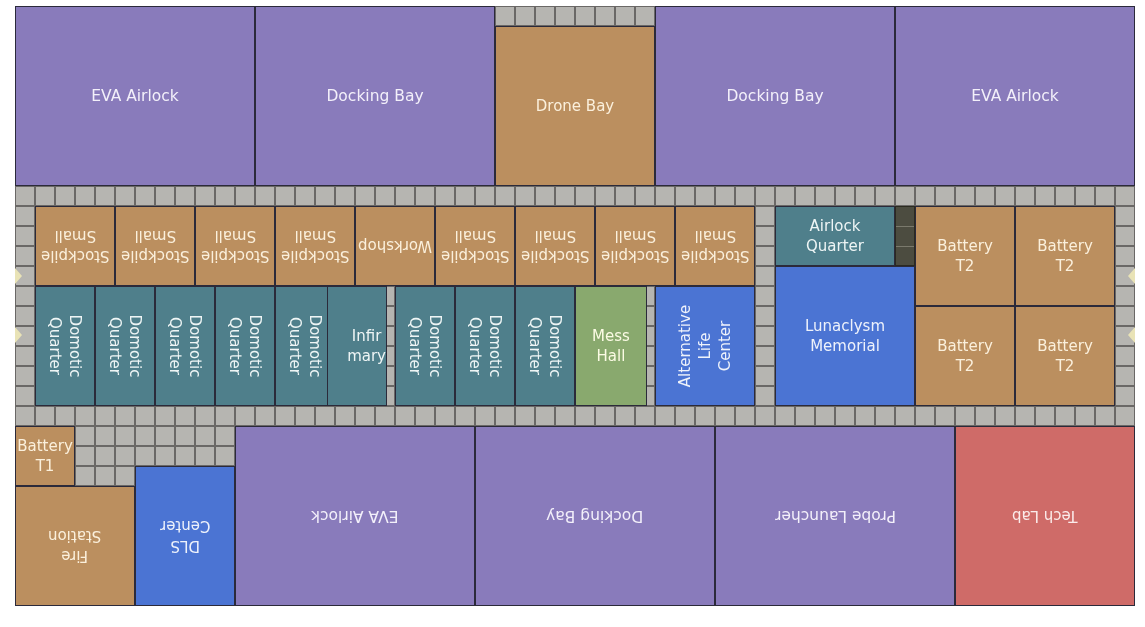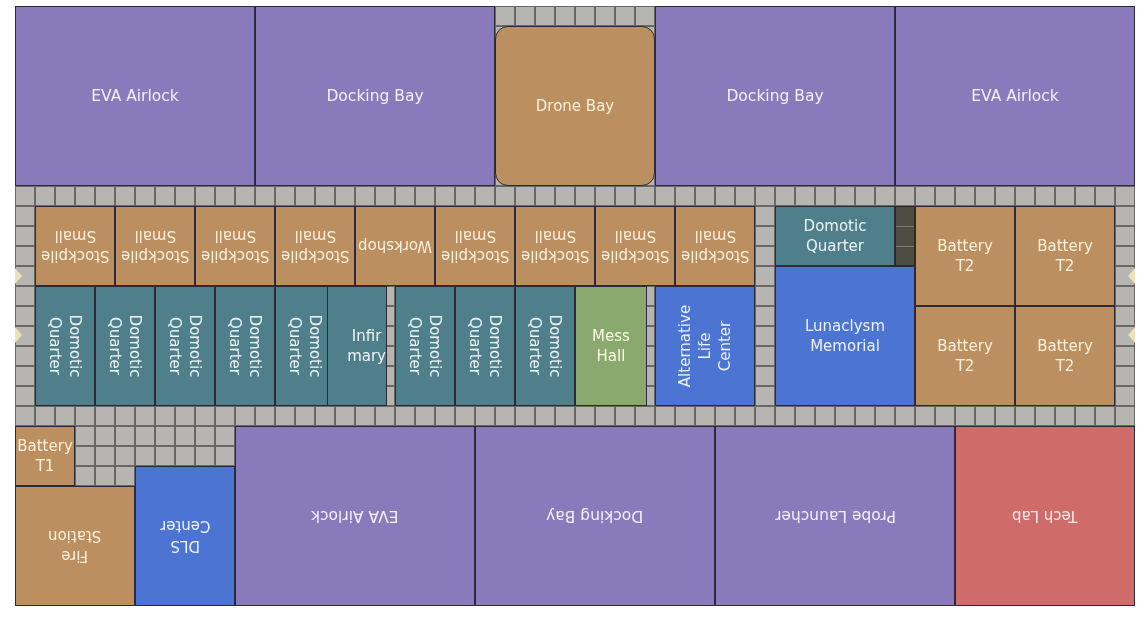--- a/index.html
+++ b/index.html
@@ -38,21 +38,21 @@
 
 <div id="map">
   <div class="floor"></div>
 
   <div class="room purple" style="left:0;top:0;width:240px;height:180px;">
       <span>EVA Airlock</span>
     </div>
   <div class="room purple" style="left:240px;top:0;width:240px;height:180px;">
       <span>Docking Bay</span>
     </div>
-  <div class="room orange" style="left:480px;top:20px;width:160px;height:160px;border-radius:13px;">
+  <div class="room orange" style="left:480px;top:20px;width:160px;height:160px;">
       <span>Drone Bay</span>
     </div>
   <div class="room purple" style="left:640px;top:0;width:240px;height:180px;">
       <span>Docking Bay</span>
     </div>
   <div class="room purple" style="left:880px;top:0;width:240px;height:180px;">
       <span>EVA Airlock</span>
     </div>
 
   <div class="room orange" style="left:20px;top:200px;width:80px;height:80px;">
@@ -131,21 +131,21 @@
       <span>Mess
 Hall</span>
     </div>
   <div class="room blue" style="left:640px;top:280px;width:100px;height:120px;">
       <span class="rotm90">Alternative
 Life
 Center</span>
     </div>
 
   <div class="room teal" style="left:760px;top:200px;width:120px;height:60px;">
-      <span>Domotic
+      <span>Airlock
 Quarter</span>
     </div>
   <div class="room dark" style="left:880px;top:200px;width:20px;height:60px;"></div>
   <div class="room blue" style="left:760px;top:260px;width:140px;height:140px;">
       <span>Lunaclysm
 Memorial</span>
     </div>
   <div class="room orange" style="left:900px;top:200px;width:100px;height:100px;">
       <span>Battery
 T2</span>

